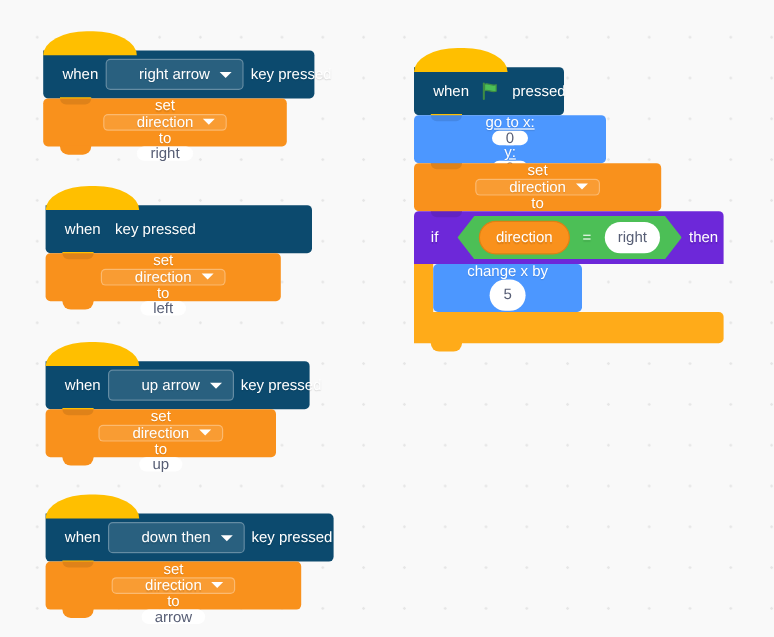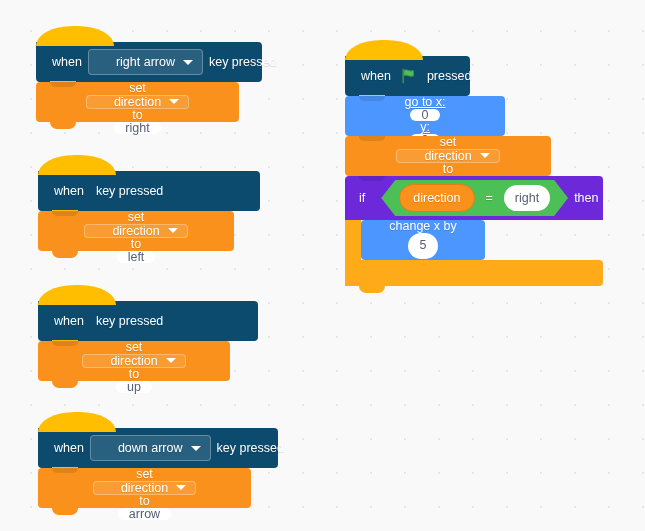--- a/index.html
+++ b/index.html
@@ -268,38 +268,42 @@
         <span class="caret"></span>
       </span>
       <span class="blk-label">to</span>
       <span class="oval">left</span>
     </div>
   </div>
 
   <div class="script" style="left:38px; top:285px;">
     <div class="blk hat" style="width:220px;">
       <span class="blk-label">when</span>
+      <span class="dropdown">
+        <span>up arrow</span>
+        <span class="caret"></span>
+      </span>
       <span class="blk-label">key pressed</span>
     </div>
     <div class="blk stack orange notch-top" style="width:192px;">
       <span class="blk-label">set</span>
       <span class="dropdown on-orange">
         <span>direction</span>
         <span class="caret"></span>
       </span>
       <span class="blk-label">to</span>
       <span class="oval">up</span>
     </div>
   </div>
 
   <div class="script" style="left:38px; top:412px;">
     <div class="blk hat" style="width:240px;">
       <span class="blk-label">when</span>
       <span class="dropdown">
-        <span>down arrow</span>
+        <span>down then</span>
         <span class="caret"></span>
       </span>
       <span class="blk-label">key pressed</span>
     </div>
     <div class="blk stack orange notch-top" style="width:213px;">
       <span class="blk-label">set</span>
       <span class="dropdown on-orange">
         <span>direction</span>
         <span class="caret"></span>
       </span>

